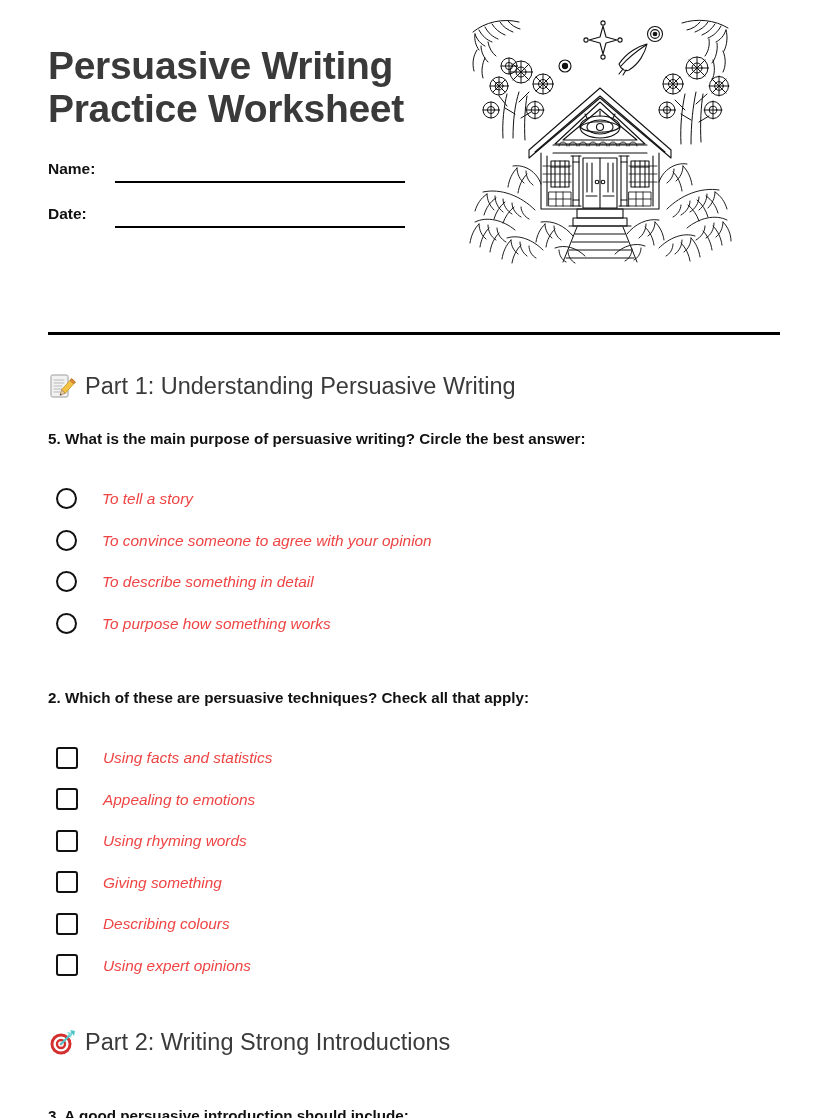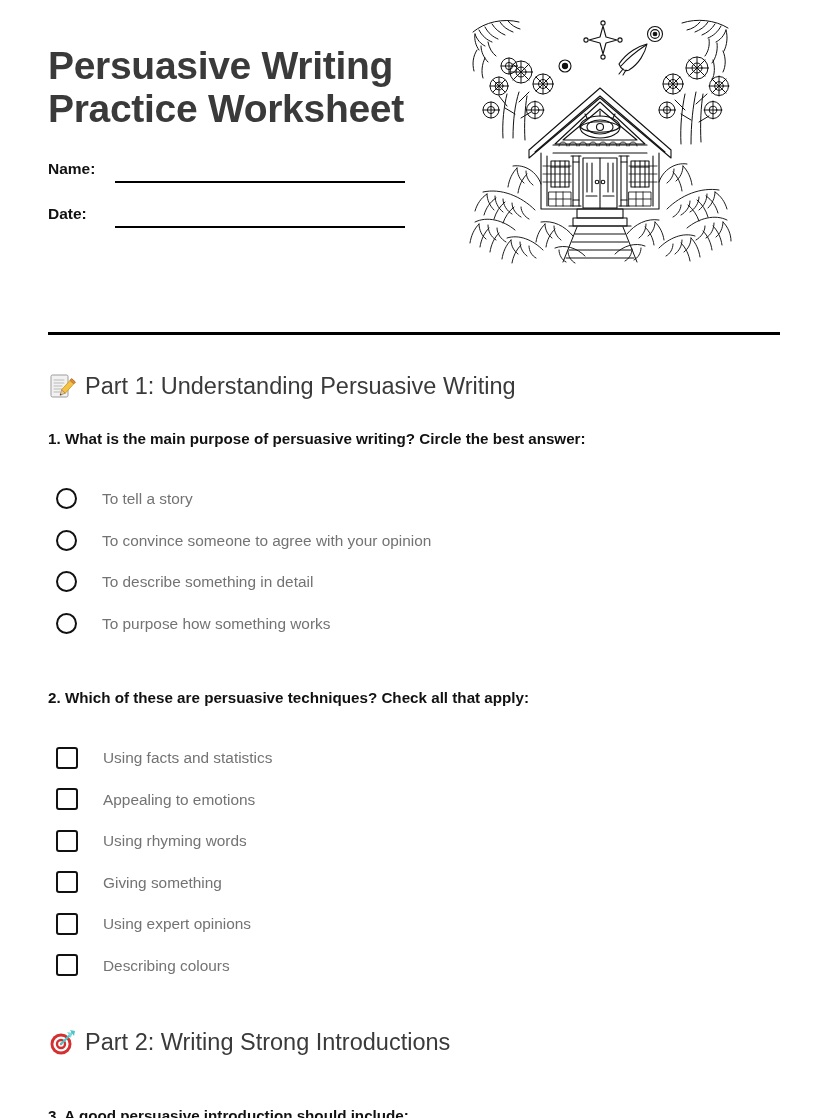--- a/index.html
+++ b/index.html
@@ -157,23 +157,24 @@
     height: 22px;
     flex: 0 0 22px;
     border: 2.6px solid #111111;
     border-radius: 3px;
     box-sizing: border-box;
     background: #ffffff;
   }
   .option-label {
     margin-left: 25px;
     font-size: 15.4px;
-    color: #737373;
+    color: #ef4444;
     line-height: 21px;
     white-space: nowrap;
+    font-style: italic;
   }
 </style>
 </head>
 <body>
 
 <div class="page">
 
   <div class="header">
 
     <div class="title">
@@ -440,21 +441,21 @@
           <rect x="16.2" y="6" width="5" height="15" fill="#f4c244" stroke="#c99a1e" stroke-width="0.8"></rect>
           <path d="M16.2 21 L18.7 26 L21.2 21 Z" fill="#e8c9a0" stroke="#b08c5e" stroke-width="0.8"></path>
           <path d="M17.6 24.6 L18.7 26 L19.8 24.6 Z" fill="#3a3a3a"></path>
           <rect x="16.2" y="6" width="5" height="2.4" fill="#e08a3c" stroke="#b06a26" stroke-width="0.7"></rect>
         </g>
       </svg>
     </span>
     <span class="section-title">Part 1: Understanding Persuasive Writing</span>
   </div>
 
-  <div class="question q1">1. What is the main purpose of persuasive writing? Circle the best answer:</div>
+  <div class="question q1">5. What is the main purpose of persuasive writing? Circle the best answer:</div>
 
   <div class="options radios">
     <div class="option-row">
       <span class="radio-box"></span>
       <span class="option-label">To tell a story</span>
     </div>
     <div class="option-row">
       <span class="radio-box"></span>
       <span class="option-label">To convince someone to agree with your opinion</span>
     </div>
@@ -482,25 +483,25 @@
     <div class="option-row">
       <span class="check-box"></span>
       <span class="option-label">Using rhyming words</span>
     </div>
     <div class="option-row">
       <span class="check-box"></span>
       <span class="option-label">Giving something</span>
     </div>
     <div class="option-row">
       <span class="check-box"></span>
+      <span class="option-label">Describing colours</span>
+    </div>
+    <div class="option-row">
+      <span class="check-box"></span>
       <span class="option-label">Using expert opinions</span>
-    </div>
-    <div class="option-row">
-      <span class="check-box"></span>
-      <span class="option-label">Describing colours</span>
     </div>
   </div>
 
   <div class="section-head part2">
     <span class="section-emoji">
       <svg viewBox="0 0 28 28" xmlns="http://www.w3.org/2000/svg">
         <circle cx="13" cy="16" r="10.5" fill="#d3302f"></circle>
         <circle cx="13" cy="16" r="7.6" fill="#ffffff"></circle>
         <circle cx="13" cy="16" r="5.2" fill="#d3302f"></circle>
         <circle cx="13" cy="16" r="2.8" fill="#ffffff"></circle>

